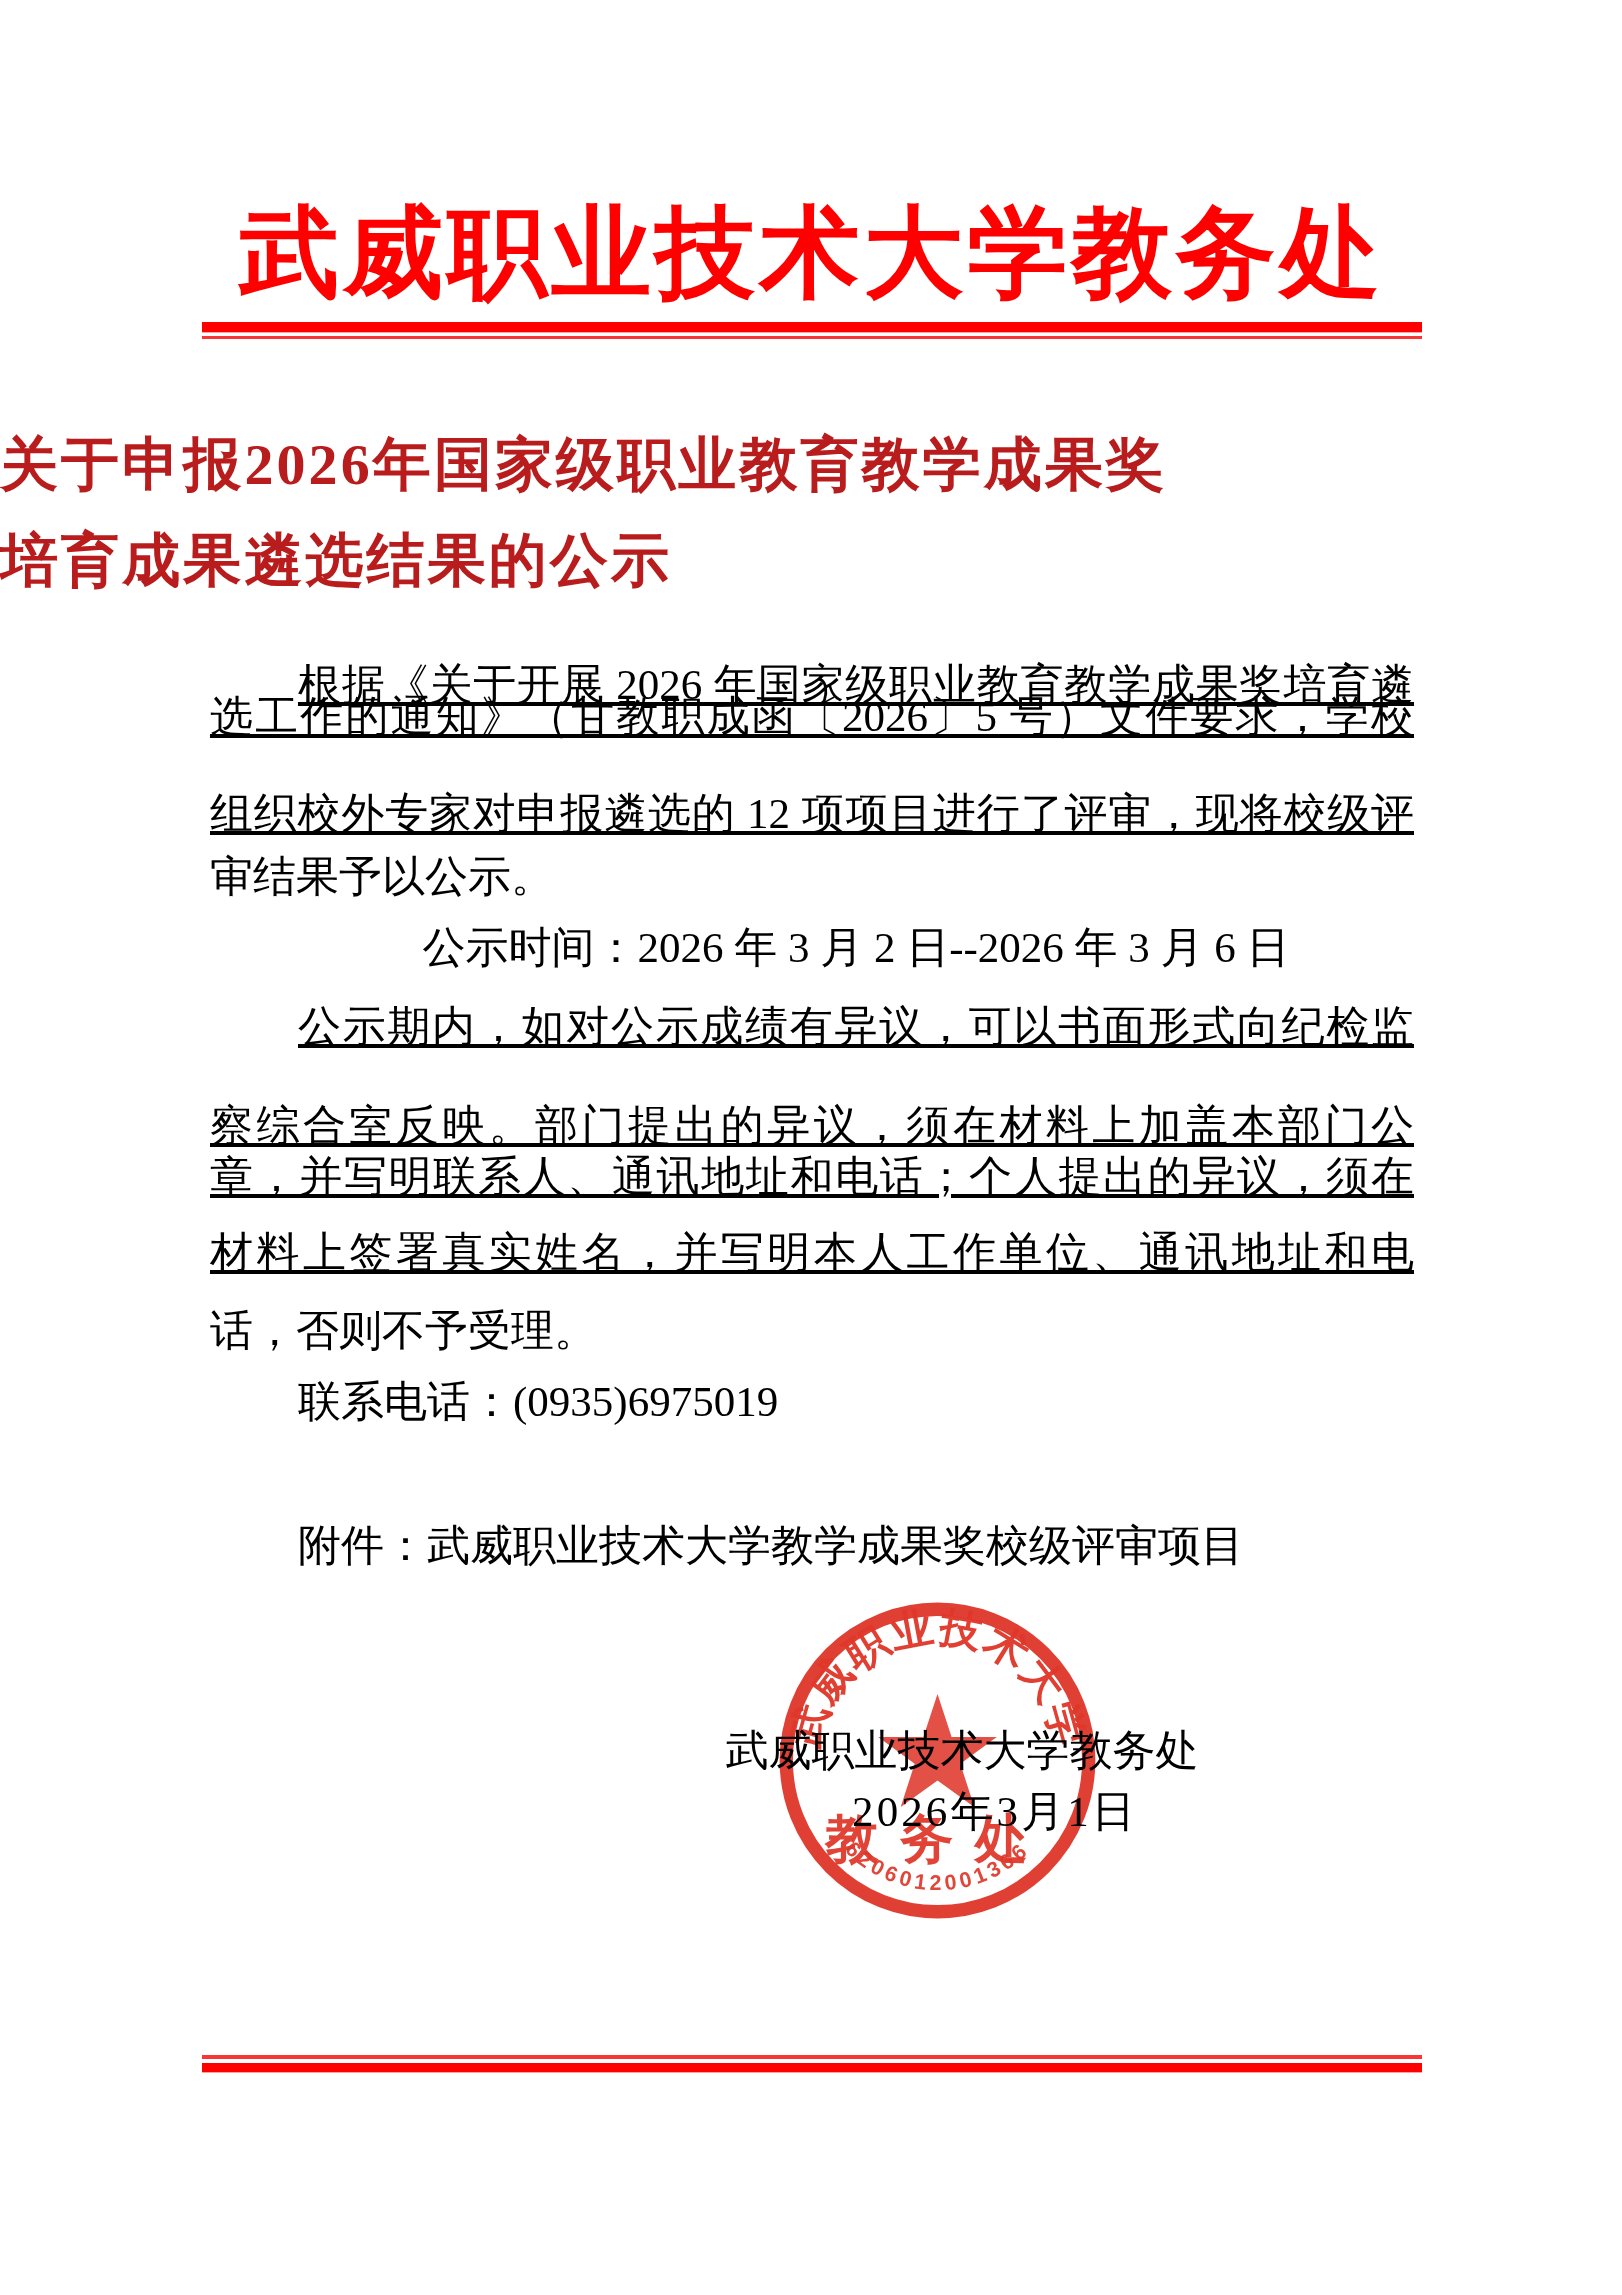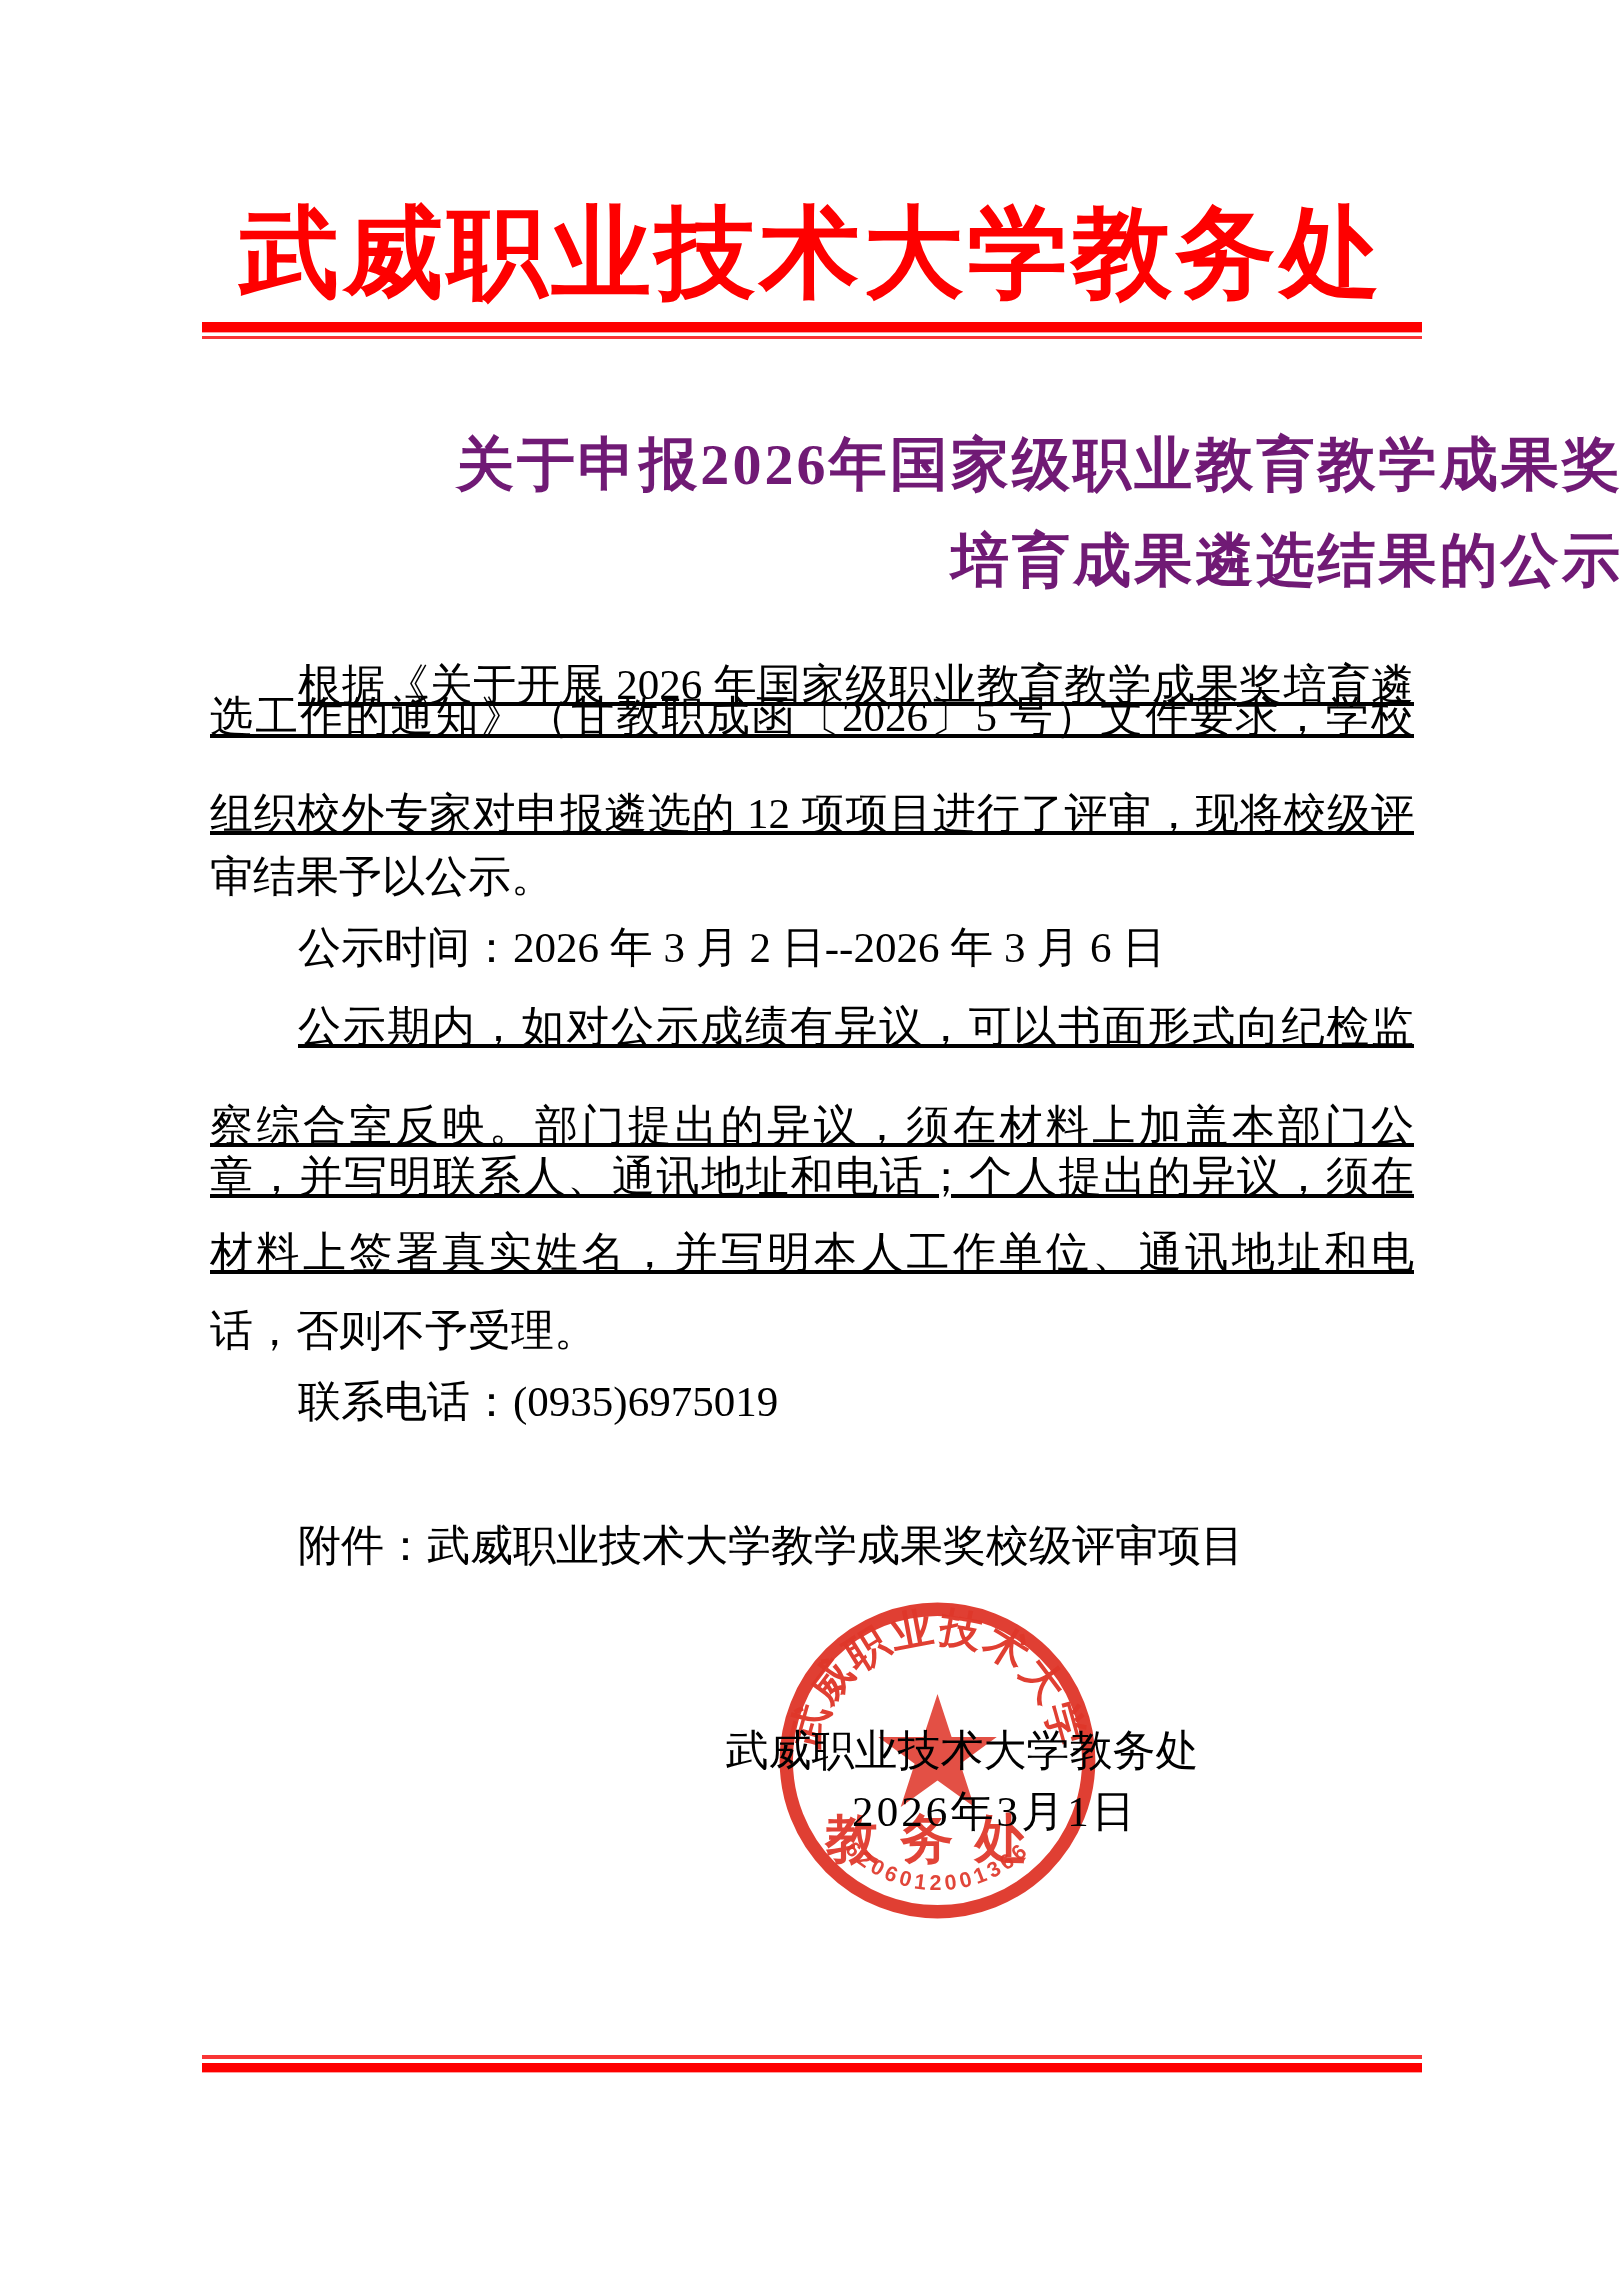--- a/index.html
+++ b/index.html
@@ -28,36 +28,36 @@
   .rule-top .thick{height:10.2px;background:#fe0000;box-shadow:0 1px 0 #ff9f9f;}
   .rule-top .gap{height:3.6px;}
   .rule-top .thin{height:3.6px;background:#f93535;}
   .rule-bottom{top:2055px;}
   .rule-bottom .thin{height:3.6px;background:#f93535;}
   .rule-bottom .gap{height:4.1px;}
   .rule-bottom .thick{height:9.2px;background:#fe0000;box-shadow:0 1px 0 #ff9f9f;}
   
   .doc-title{
     position:absolute;top:417px;left:0;right:0;
-    text-align:right;
+    text-align:left;
     font-size:58px;line-height:96px;
     font-weight:700;
     letter-spacing:3.1px;
-    color:#701a75;
+    color:#b91c1c;
   }
   
   .bline{
     position:absolute;left:210px;width:1204px;
     font-size:43px;line-height:61px;height:61px;
     white-space:nowrap;
   }
   .bline.fill{white-space:normal;text-align:justify;text-align-last:justify;text-decoration:underline;}
   .bline.indent{padding-left:88px;width:1116px;}
   .l0{top:654px;} .l1{top:686px;} .l2{top:783px;} .l3{top:846px;}
-  .l4{top:917px;} .l5{top:996px;} .l6{top:1071px;margin-top:24px;} .l7{top:1146px;}
+  .l4{top:917px;text-align:center;} .l5{top:996px;} .l6{top:1071px;margin-top:24px;} .l7{top:1146px;}
   .l8{top:1222px;} .l9{top:1290px;margin-top:10px;} .l10{top:1371px;} .l11{top:1515px;}
   
   .sig-org{
     position:absolute;top:1720px;left:962px;transform:translateX(-50%);
     font-size:43px;line-height:61px;white-space:nowrap;z-index:2;
   }
   .sig-date{
     position:absolute;top:1781px;left:987px;transform:translateX(-50%);
     font-size:43px;line-height:61px;letter-spacing:3.1px;white-space:nowrap;z-index:2;margin-left:8px;
   }

